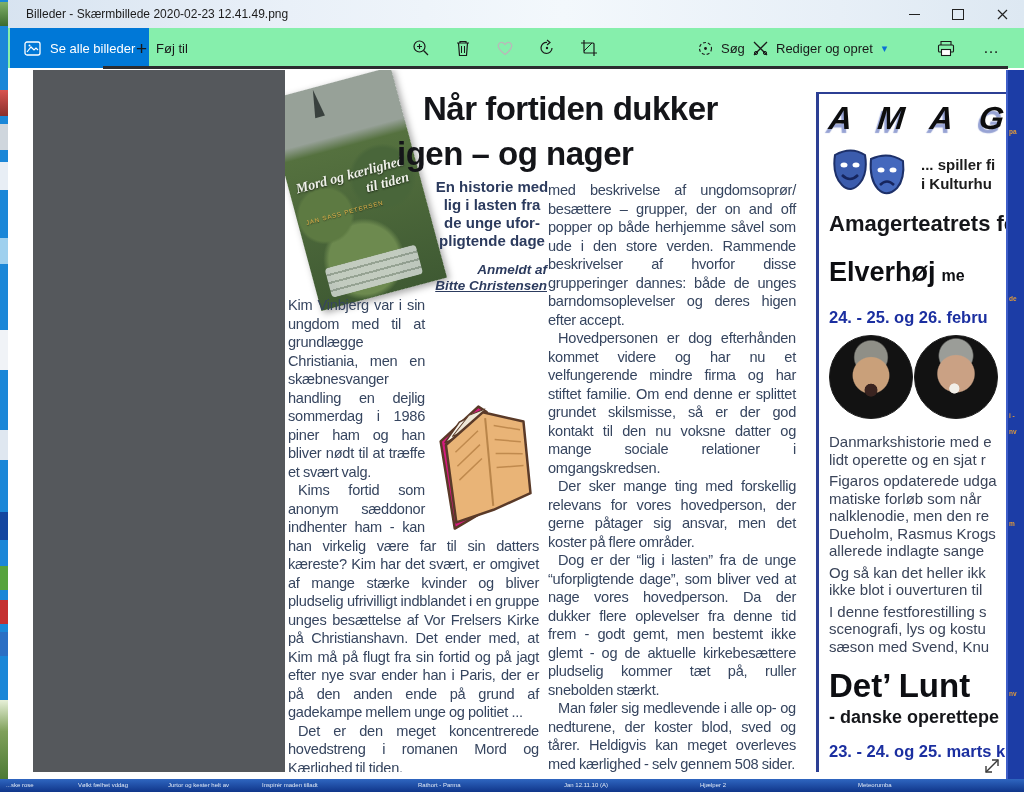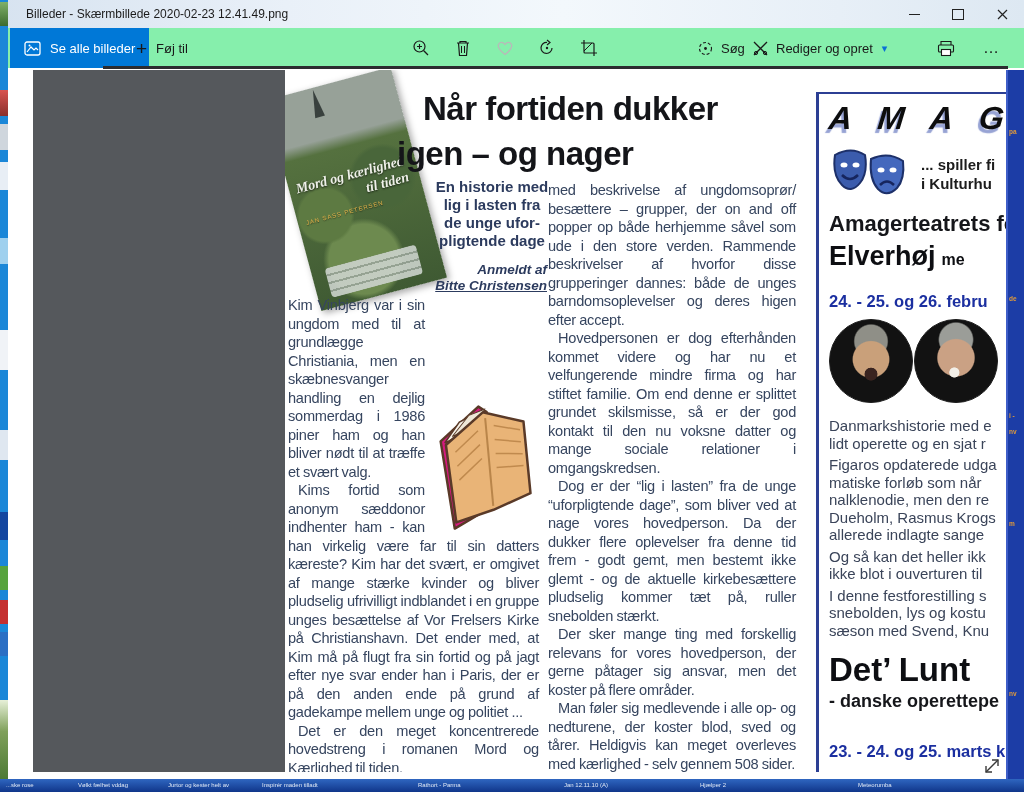--- a/index.html
+++ b/index.html
@@ -81,39 +81,39 @@
   .clipart{position:absolute;left:143px;top:314px;width:122px;height:150px;transform:rotate(-4deg);}
 
   
   .ad{position:absolute;left:531px;top:22px;width:205px;height:700px;background:#fff;
     border:2px solid #2c3f94;border-left-width:3px;padding:6px 10px 0 10px;box-sizing:border-box;}
   .ad-logo{font-size:32px;font-weight:900;font-style:italic;letter-spacing:9px;color:#0d0d0d;
     transform:skewX(-6deg);text-shadow:-2px 4px 1px #97a3d4;white-space:nowrap;}
   .ad-masksrow{display:flex;margin-top:8px;}
   .ad-taglines{margin-left:8px;padding-top:10px;font-size:15px;font-weight:700;color:#1c1c1c;line-height:19px;white-space:nowrap;}
   .ad-org{margin-top:8px;font-size:22px;font-weight:700;color:#15161a;white-space:nowrap;}
-  .ad-show1{margin-top:4px;font-size:27px;font-weight:800;color:#0d0e12;white-space:nowrap;}
+  .ad-show1{margin-top:20px;font-size:27px;font-weight:800;color:#0d0e12;white-space:nowrap;}
   .ad-show1 .suffix{font-size:16px;font-weight:600;margin-left:6px;}
   .ad-dates{margin-top:20px;font-size:16.5px;font-weight:700;color:#1b2fa0;white-space:nowrap;}
   .faces{display:flex;margin-top:8px;}
   .face{width:82px;height:82px;border-radius:50%;border:1px solid #1d1d1d;flex:0 0 auto;}
   .face1{background:
     radial-gradient(circle at 50% 66%, #3a2420 0 9%, transparent 10%),
     radial-gradient(circle at 50% 48%, #c9a07a 0 30%, transparent 32%),
     radial-gradient(circle at 50% 26%, #8f8f87 0 22%, transparent 24%), #121212;}
   .face2{margin-left:1px;background:
     radial-gradient(circle at 48% 64%, #f2efe8 0 7%, transparent 8%),
     radial-gradient(circle at 50% 46%, #caa184 0 30%, transparent 32%),
     radial-gradient(circle at 50% 24%, #9b9d98 0 22%, transparent 24%), #121212;}
   .ad-body{margin-top:14px;font-size:15px;line-height:17.5px;font-weight:500;color:#3a4459;}
   .ad-body .ln{white-space:nowrap;overflow:hidden;}
   .ad-body .gap{margin-top:4px;}
   .ad-show2{margin-top:12px;font-size:33px;font-weight:800;color:#0d0e12;white-space:nowrap;}
   .ad-show2sub{margin-top:2px;font-size:18px;font-weight:700;color:#15161a;white-space:nowrap;}
-  .ad-dates2{margin-top:30px;}
+  .ad-dates2{margin-top:14px;}
 </style>
 </head>
 <body>
 
 <div class="abs titlebar">
   <span class="title">Billeder - Skærmbillede 2020-02-23 12.41.49.png</span>
   <div class="win-controls">
     <div class="win-btn">
         <div class="glyph-min"></div>
       </div>
@@ -251,22 +251,22 @@
       <path d="M24,136 L19,58 L58,28 L98,40 L100,112 L62,126 Z" fill="#e9b477" stroke="#5a3a28" stroke-width="2.5" stroke-linejoin="round"></path>
       <path d="M60,34 L62,122" stroke="#b9854a" stroke-width="2"></path>
       <path d="M68,42 L94,48 M68,56 L94,60 M68,70 L95,72 M68,84 L95,84" stroke="#c08a4e" stroke-width="1.5"></path>
       <path d="M28,66 L52,46 M29,80 L53,60 M30,94 L54,74" stroke="#c08a4e" stroke-width="1.5"></path>
     </svg>
   </div>
 
   <div class="col col2">
     <p class="noindent">med beskrivelse af ungdomsoprør/ besættere – grupper, der on and off popper op både herhjemme såvel som ude i den store verden. Rammende beskrivelser af hvorfor disse grupperinger dannes: både de unges barndomsoplevelser og deres higen efter accept.</p>
     <p>Hovedpersonen er dog efterhånden kommet videre og har nu et velfungerende mindre firma og har stiftet familie. Om end denne er splittet grundet skilsmisse, så er der god kontakt til den nu voksne datter og mange sociale relationer i omgangskredsen.</p>
+    <p>Der sker mange ting med forskellig relevans for vores hovedperson, der gerne påtager sig ansvar, men det koster på flere områder.</p>
     <p>Dog er der “lig i lasten” fra de unge “uforpligtende dage”, som bliver ved at nage vores hovedperson. Da der dukker flere oplevelser fra denne tid frem - godt gemt, men bestemt ikke glemt - og de aktuelle kirkebesættere pludselig kommer tæt på, ruller snebolden stærkt.</p>
-    <p>Der sker mange ting med forskellig relevans for vores hovedperson, der gerne påtager sig ansvar, men det koster på flere områder.</p>
     <p>Man føler sig medlevende i alle op- og nedturene, der koster blod, sved og tårer. Heldigvis kan meget overleves med kærlighed - selv gennem 508 sider.</p>
 
   </div>
 
   <div class="ad">
     <div class="ad-logo">A M A G</div>
     <div class="ad-masksrow">
       <svg width="84" height="58" viewBox="0 0 84 58">
         <path d="M6,10 q16,-9 30,0 q3,18 -5,28 q-9,11 -18,2 Q3,30 6,10 Z" fill="#3b5cad" stroke="#1d3069" stroke-width="2"></path>
         <ellipse cx="15" cy="20" rx="3.5" ry="2.5" fill="#fff"></ellipse>
@@ -295,21 +295,21 @@
       <div class="ln">Danmarkshistorie med e</div>
       <div class="ln">lidt operette og en sjat r</div>
       <div class="ln gap">Figaros opdaterede udga</div>
       <div class="ln">matiske forløb som når</div>
       <div class="ln">nalklenodie, men den re</div>
       <div class="ln">Dueholm, Rasmus Krogs</div>
       <div class="ln">allerede indlagte sange</div>
       <div class="ln gap">Og så kan det heller ikk</div>
       <div class="ln">ikke blot i ouverturen til</div>
       <div class="ln gap">I denne festforestilling s</div>
-      <div class="ln">snebolden, lys og kostu</div>
+      <div class="ln">scenografi, lys og kostu</div>
       <div class="ln">sæson med Svend, Knu</div>
     </div>
     <div class="ad-show2">Det’ Lunt</div>
     <div class="ad-show2sub">- danske operettepe</div>
     <div class="ad-dates ad-dates2">23. - 24. og 25. marts k</div>
 
   </div>
 </div>
 
 <div class="abs rightstrip">

